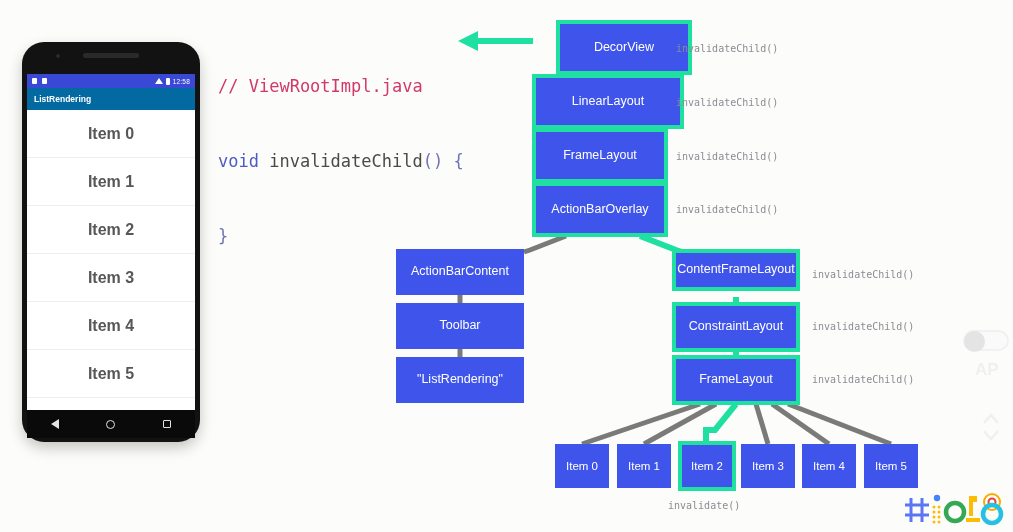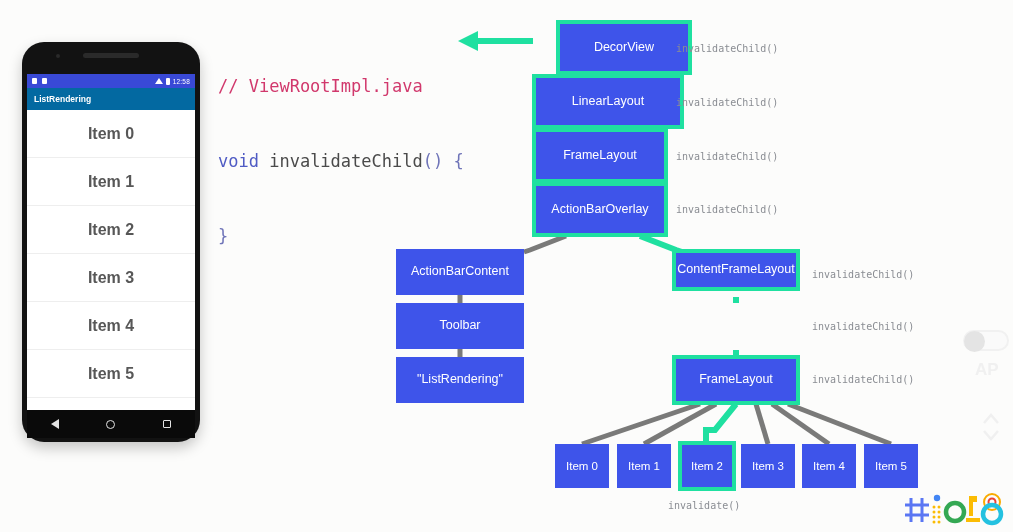--- a/index.html
+++ b/index.html
@@ -235,20 +235,23 @@
   </div>
   <div class="node" style="left:396px; top:357px; width:128px; height:46px;">
     <span>"ListRendering"</span>
   </div>
 
   <div class="node hl" style="left:672px; top:249px; width:128px; height:42px;">
     <span>ContentFrameLayout</span>
   </div>
   <div class="label" style="left:812px; top:269px;">invalidateChild()</div>
 
+  <div class="node hl" style="left:672px; top:302px; width:128px; height:50px;">
+    <span>ConstraintLayout</span>
+  </div>
   <div class="label" style="left:812px; top:321px;">invalidateChild()</div>
 
   <div class="node hl" style="left:672px; top:355px; width:128px; height:50px;">
     <span>FrameLayout</span>
   </div>
   <div class="label" style="left:812px; top:374px;">invalidateChild()</div>
 
   <div class="item-node" style="left:555px; top:444px;">
     <span>Item 0</span>
   </div>

